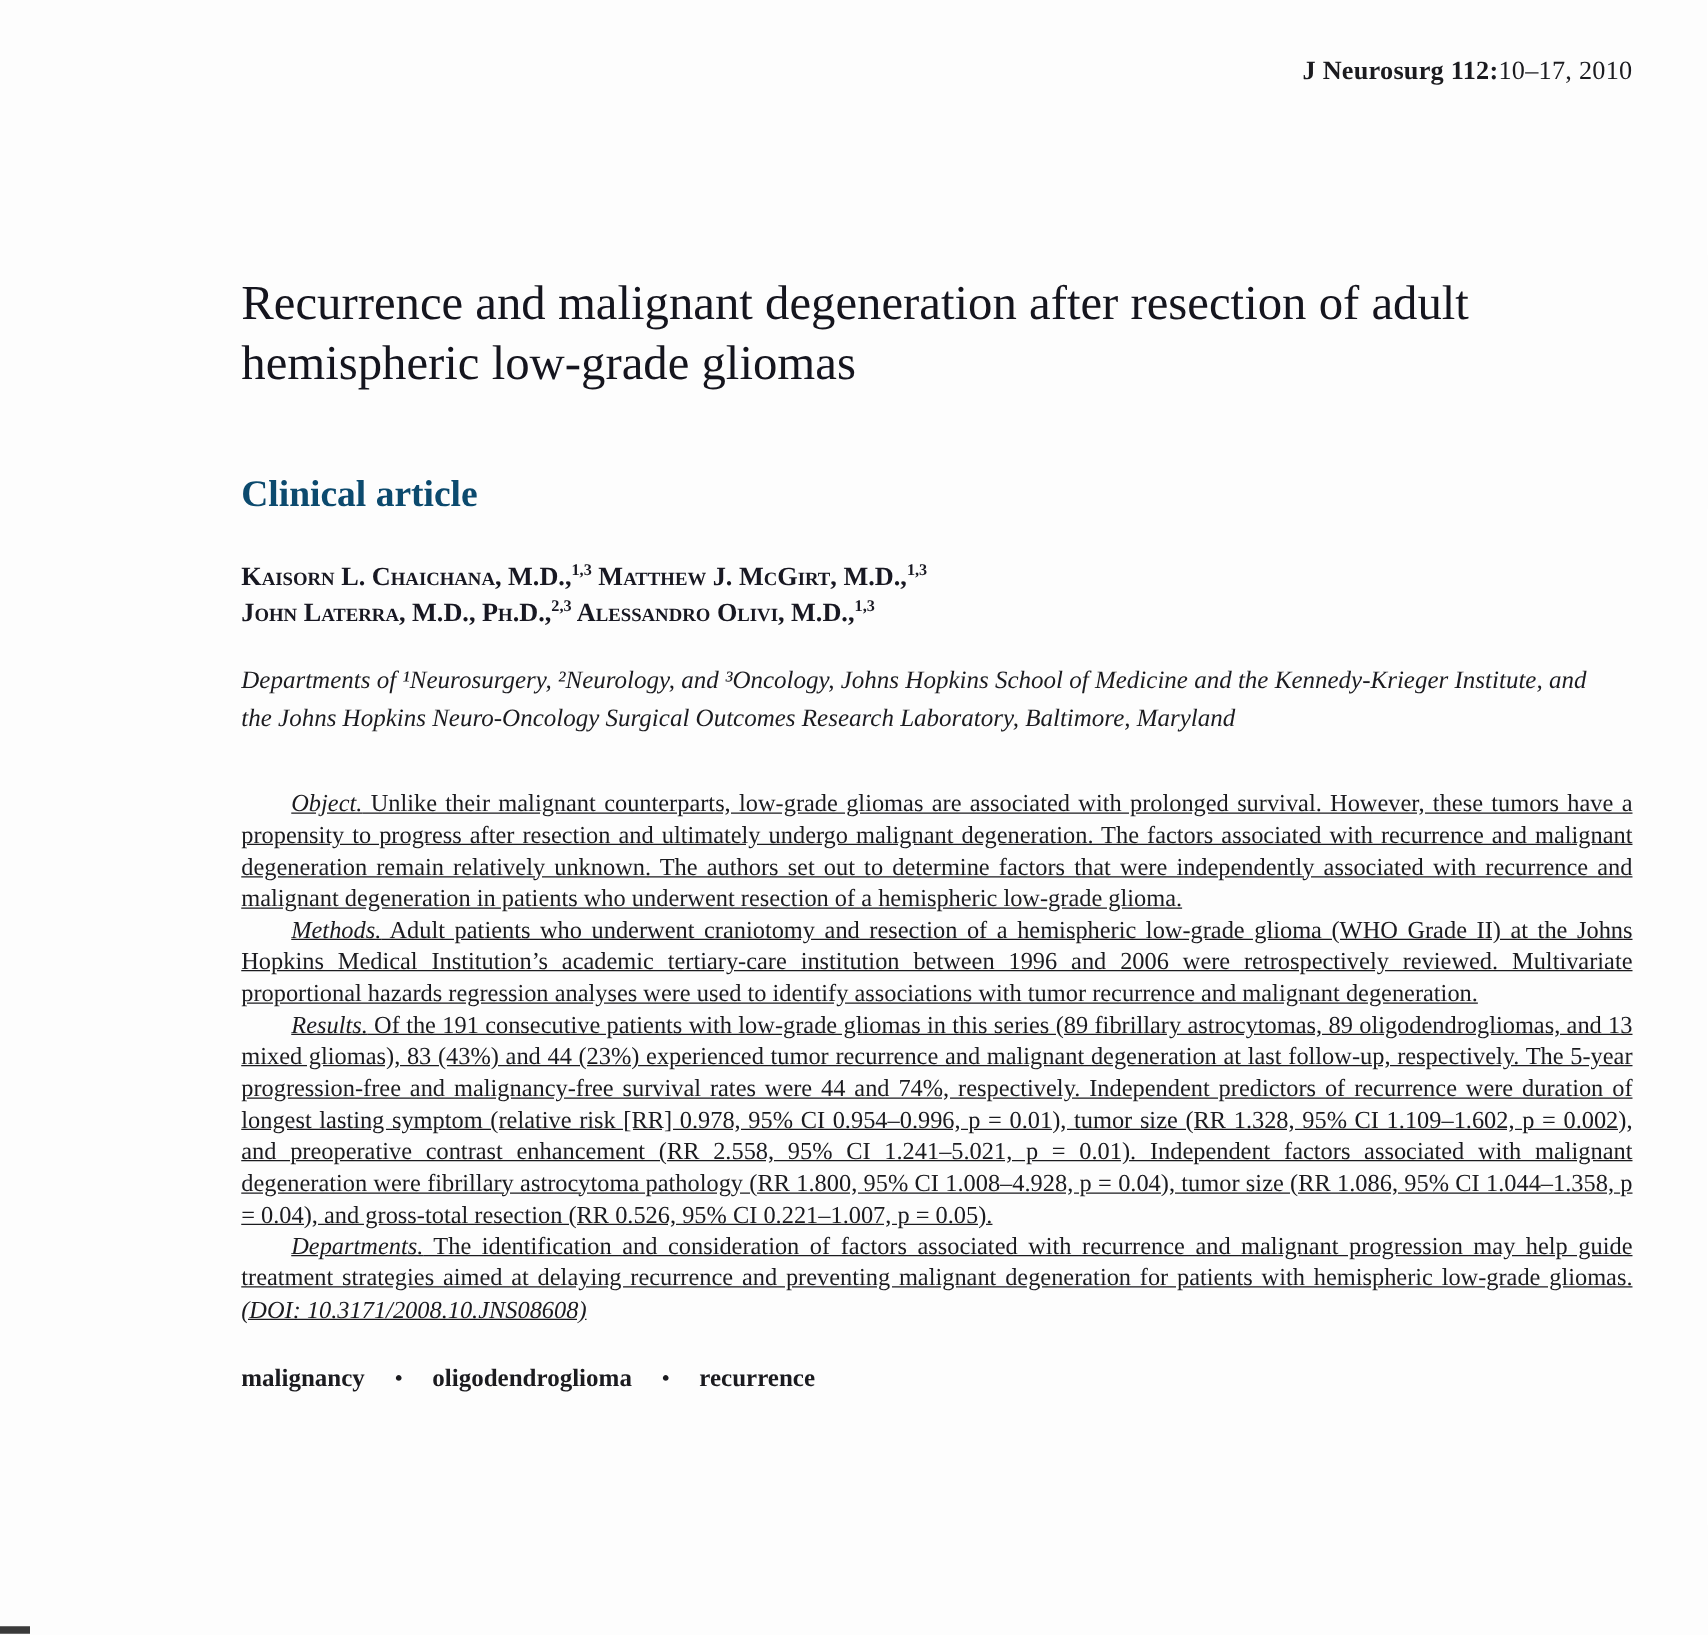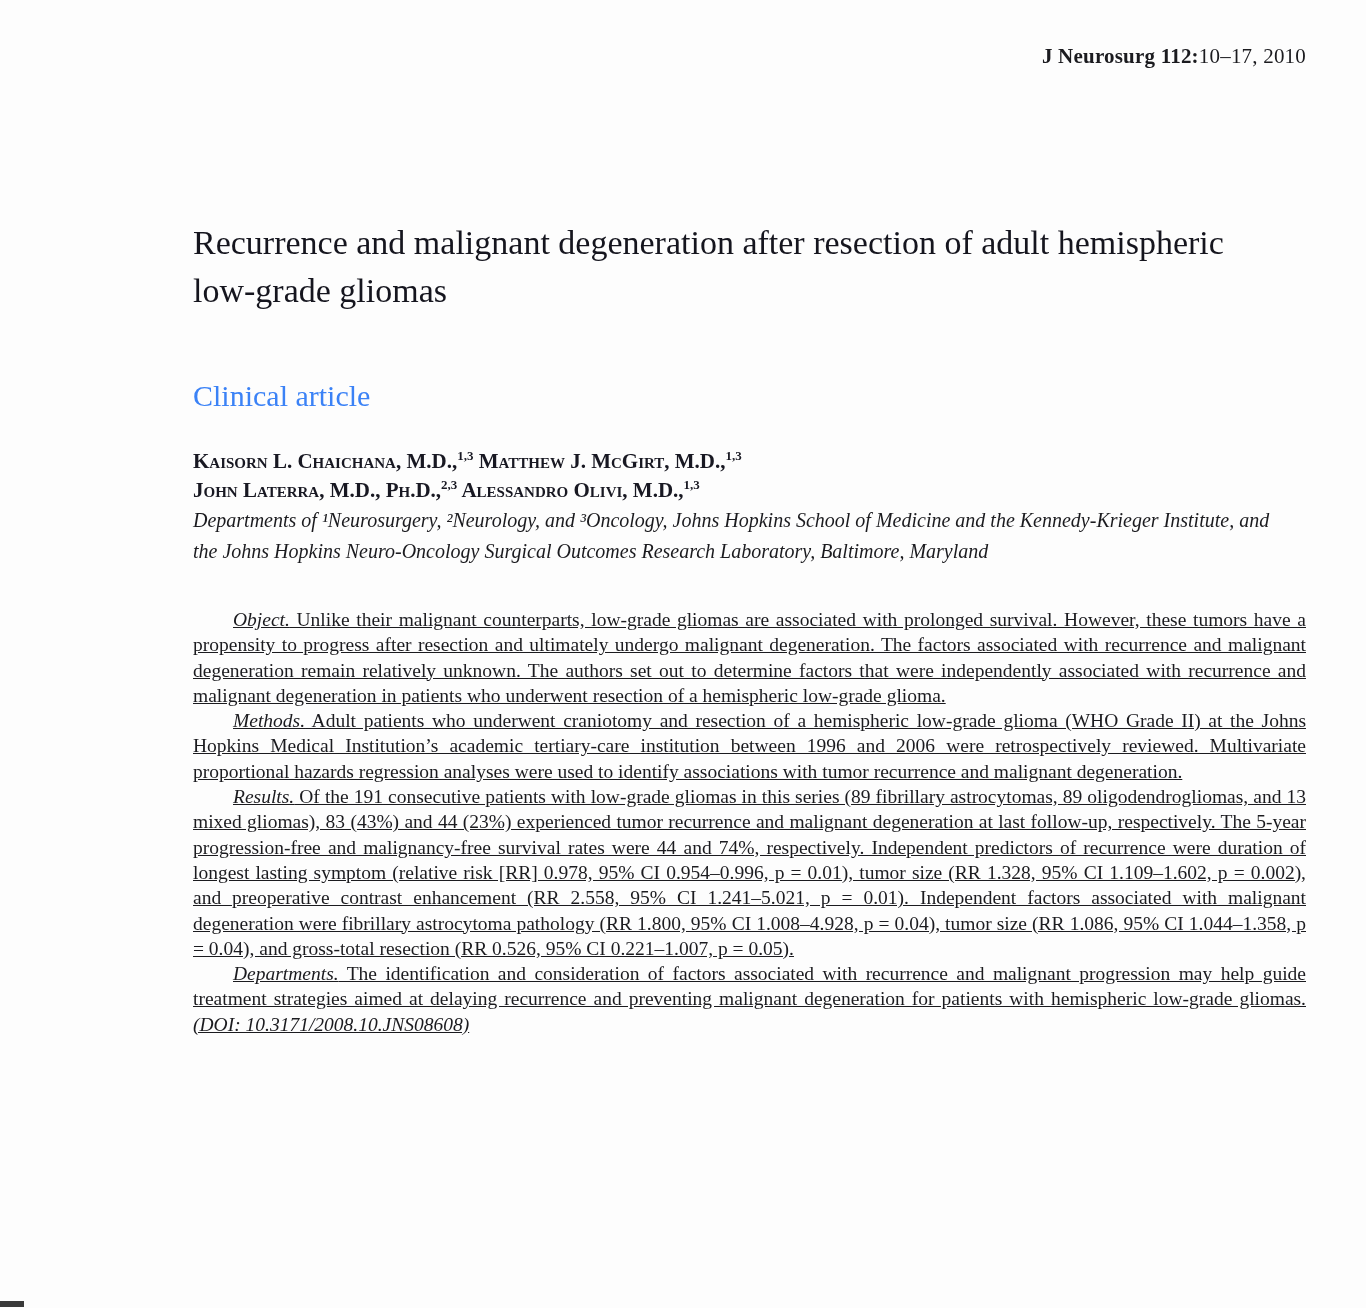--- a/index.html
+++ b/index.html
@@ -16,48 +16,49 @@
   }
   .journal-ref {
     margin-top: 44px;
     text-align: right;
     font-size: 21px;
     letter-spacing: 0.2px;
   }
   .journal-ref .jr-bold { font-weight: 700; }
   .title {
     margin: 150px 0 0 0;
-    font-size: 34px;
+    font-size: 39px;
     font-weight: 400;
     line-height: 48px;
     max-width: 1060px;
     color: #15151e;
   }
   .article-type {
     margin: 64px 0 0 0;
     font-size: 30px;
-    font-weight: 400;
-    color: #3b82f6;
+    font-weight: 700;
+    color: #0c4a6e;
   }
   .authors {
     margin-top: 34px;
     font-weight: 700;
     font-variant: small-caps;
     font-size: 21px;
     line-height: 29px;
     color: #181822;
   }
   .authors sup {
     font-size: 13px;
     line-height: 0;
     font-variant: normal;
     vertical-align: super;
     text-align: center;
   }
   .affiliation {
+    margin-top: 24px;
     font-style: italic;
     font-size: 20px;
     line-height: 31px;
     max-width: 1085px;
     color: #1b1b1f;
   }
   .abstract {
     margin-top: 40px;
     font-size: 19.5px;
     line-height: 25.3px;
@@ -110,17 +111,18 @@
   <div class="affiliation">Departments of ¹Neurosurgery, ²Neurology, and ³Oncology, Johns Hopkins School of Medicine and the Kennedy-Krieger Institute, and the Johns Hopkins Neuro-Oncology Surgical Outcomes Research Laboratory, Baltimore, Maryland</div>
 
   <div class="abstract">
       <p><i>Object.</i> Unlike their malignant counterparts, low-grade gliomas are associated with prolonged survival. However, these tumors have a propensity to progress after resection and ultimately undergo malignant degeneration. The factors associated with recurrence and malignant degeneration remain relatively unknown. The authors set out to determine factors that were independently associated with recurrence and malignant degeneration in patients who underwent resection of a hemispheric low-grade glioma.</p>
       <p><i>Methods.</i> Adult patients who underwent craniotomy and resection of a hemispheric low-grade glioma (WHO Grade II) at the Johns Hopkins Medical Institution’s academic tertiary-care institution between 1996 and 2006 were retrospectively reviewed. Multivariate proportional hazards regression analyses were used to identify associations with tumor recurrence and malignant degeneration.</p>
       <p><i>Results.</i> Of the 191 consecutive patients with low-grade gliomas in this series (89 fibrillary astrocytomas, 89 oligodendrogliomas, and 13 mixed gliomas), 83 (43%) and 44 (23%) experienced tumor recurrence and malignant degeneration at last follow-up, respectively. The 5-year progression-free and malignancy-free survival rates were 44 and 74%, respectively. Independent predictors of recurrence were duration of longest lasting symptom (relative risk [RR] 0.978, 95% CI 0.954–0.996, p = 0.01), tumor size (RR 1.328, 95% CI 1.109–1.602, p = 0.002), and preoperative contrast enhancement (RR 2.558, 95% CI 1.241–5.021, p = 0.01). Independent factors associated with malignant degeneration were fibrillary astrocytoma pathology (RR 1.800, 95% CI 1.008–4.928, p = 0.04), tumor size (RR 1.086, 95% CI 1.044–1.358, p = 0.04), and gross-total resection (RR 0.526, 95% CI 0.221–1.007, p = 0.05).</p>
       <p><i>Departments.</i> The identification and consideration of factors associated with recurrence and malignant progression may help guide treatment strategies aimed at delaying recurrence and preventing malignant degeneration for patients with hemispheric low-grade gliomas. <i>(DOI: 10.3171/2008.10.JNS08608)</i></p>
     </div>
 
   <div class="keywords">
+      <div class="keyword-row"><span>malignancy</span><span class="kw-bullet">•</span><span>oligodendroglioma</span><span class="kw-bullet">•</span><span>recurrence</span></div>
     </div>
 
   <div class="corner-mark"></div>
 
 </div>
 
 </body></html>

